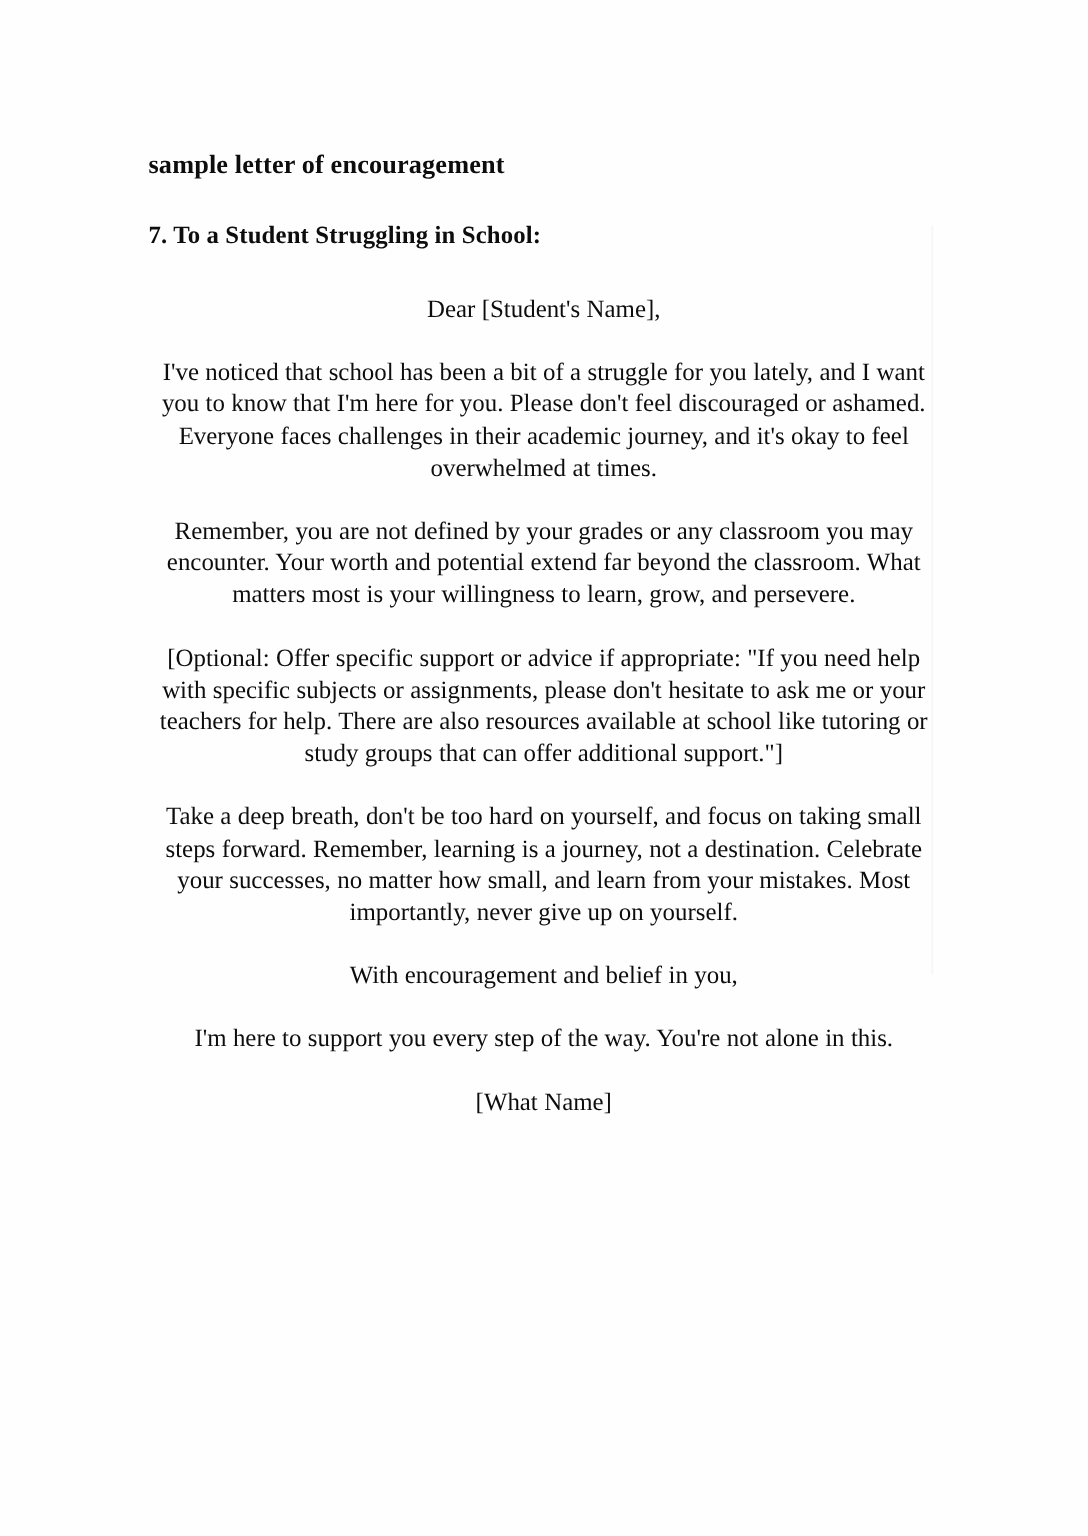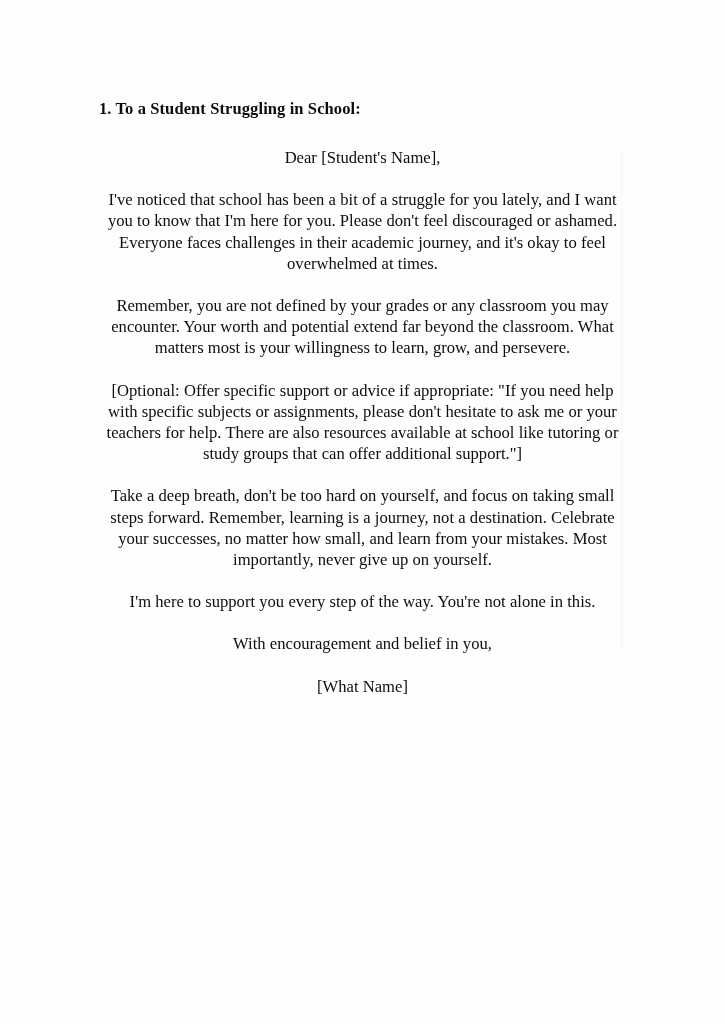--- a/index.html
+++ b/index.html
@@ -71,34 +71,35 @@
 </style>
 </head>
 <body>
 
 <div class="page">
 
   <div class="scan-artifact"></div>
 
   <div class="content">
 
+    <h1 class="doc-title">sample letter of encouragement</h1>
 
-    <h2 class="doc-subheading">1. To a Student Struggling in School:</h2>
+    <h2 class="doc-subheading">7. To a Student Struggling in School:</h2>
 
     <p class="para">Dear [Student's Name],</p>
 
     <p class="para">I've noticed that school has been a bit of a struggle for you lately, and I want you to know that I'm here for you. Please don't feel discouraged or ashamed. Everyone faces challenges in their academic journey, and it's okay to feel overwhelmed at times.</p>
 
     <p class="para">Remember, you are not defined by your grades or any classroom you may encounter. Your worth and potential extend far beyond the classroom. What matters most is your willingness to learn, grow, and persevere.</p>
 
 
     <p class="para">[Optional: Offer specific support or advice if appropriate: "If you need help with specific subjects or assignments, please don't hesitate to ask me or your teachers for help. There are also resources available at school like tutoring or study groups that can offer additional support."]</p>
 
     <p class="para">Take a deep breath, don't be too hard on yourself, and focus on taking small steps forward. Remember, learning is a journey, not a destination. Celebrate your successes, no matter how small, and learn from your mistakes. Most importantly, never give up on yourself.</p>
 
+    <p class="para">With encouragement and belief in you,</p>
+
     <p class="para">I'm here to support you every step of the way. You're not alone in this.</p>
-
-    <p class="para">With encouragement and belief in you,</p>
 
     <p class="para">[What Name]</p>
 
   </div>
 </div>
 
 </body></html>

